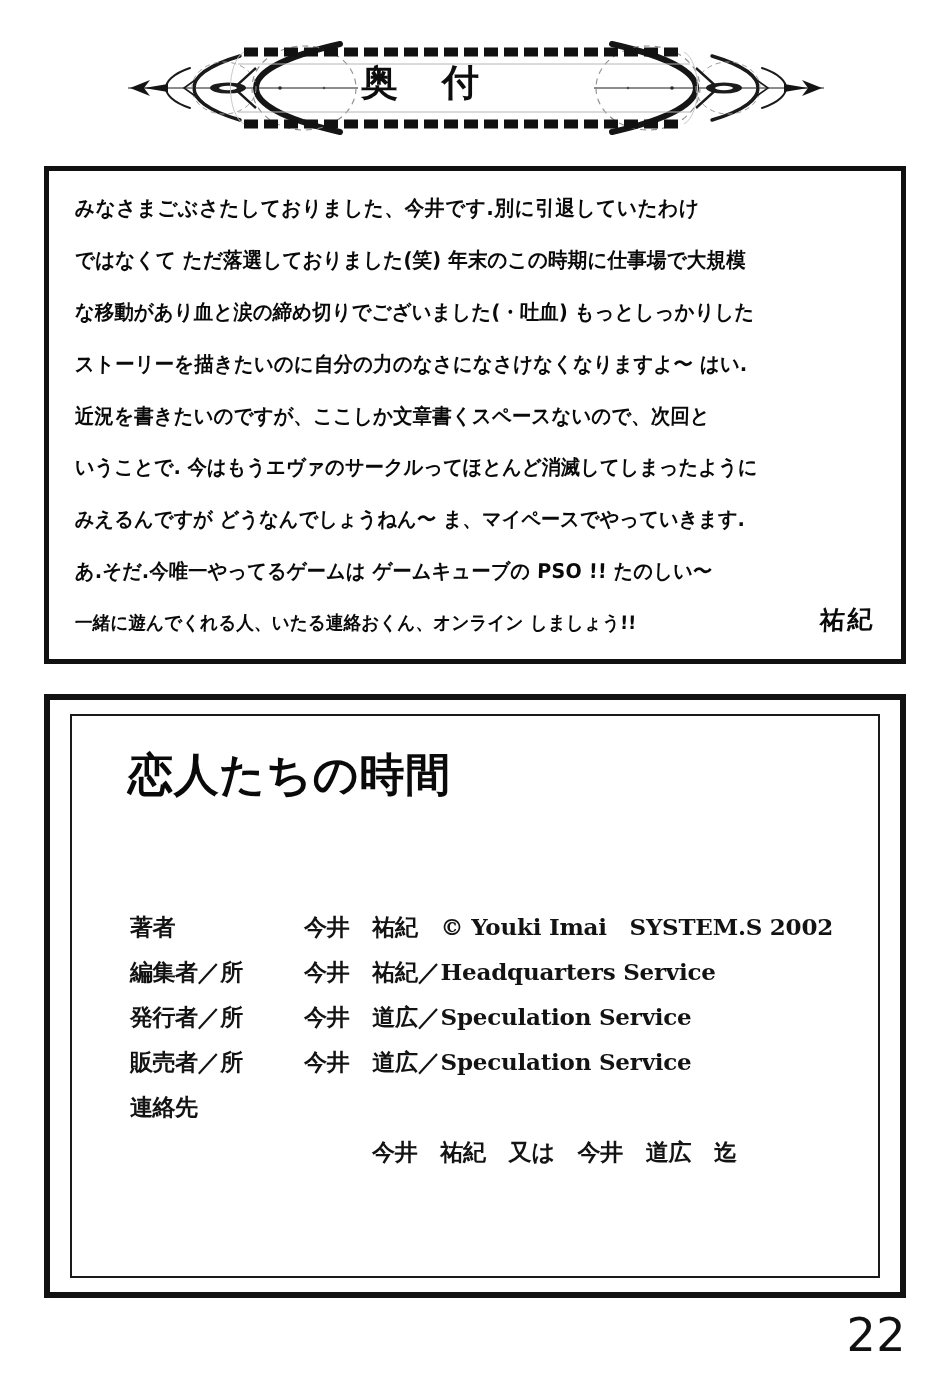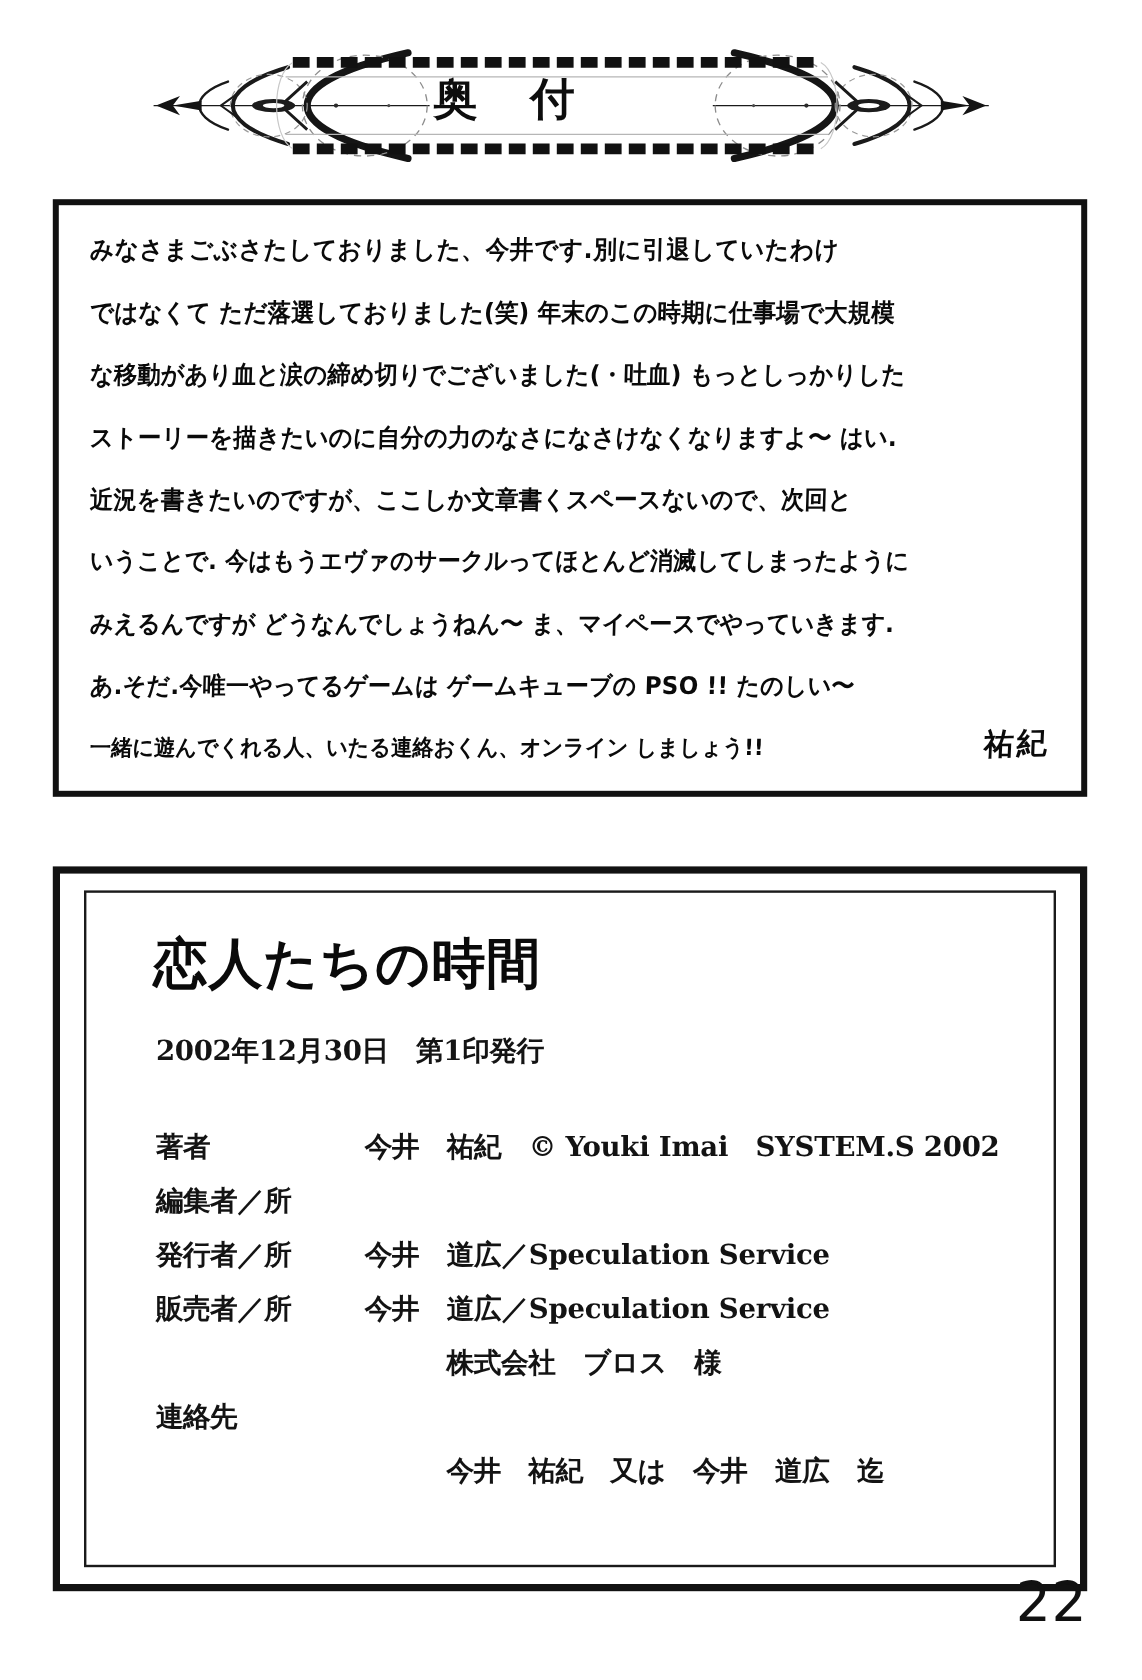--- a/index.html
+++ b/index.html
@@ -92,21 +92,21 @@
     font-weight: 700;
     letter-spacing: 0.10em;
     color: #0a0a0a;
     transform: skewX(-4deg) rotate(-1.5deg);
   }
 
   
   #colophon-outer {
     position: absolute;
     left: 44px;
-    top: 722px;
+    top: 694px;
     width: 862px;
     height: 604px;
     box-sizing: border-box;
     border: 6px solid #121212;
     background: #ffffff;
   }
   #colophon-inner {
     position: absolute;
     left: 20px;
     top: 14px;
@@ -270,48 +270,44 @@
     <div class="hw-line l8">一緒に遊んでくれる人、いたる連絡おくん、オンライン しましょう!!</div>
     <div class="hw-signature">祐紀</div>
   </div>
 </div>
 
 <div id="colophon-outer">
   <div id="colophon-inner">
     <div id="colophon-content">
 
       <div id="book-title">恋人たちの時間</div>
-      <div id="pub-date">2002年12月30日　第1印発行</div>
 
       <div id="credits">
 
         <div class="credit-row">
           <span class="credit-label">著者</span>
           <span class="credit-value jp">今井　祐紀　© Youki  Imai　SYSTEM.S  2002</span>
         </div>
 
         <div class="credit-row">
           <span class="credit-label">編集者／所</span>
+          <span class="credit-value jp">今井　祐紀／Headquarters  Service</span>
         </div>
 
         <div class="credit-row">
           <span class="credit-label">発行者／所</span>
           <span class="credit-value jp">今井　道広／Speculation  Service</span>
         </div>
 
         <div class="credit-row">
           <span class="credit-label">販売者／所</span>
           <span class="credit-value jp">今井　道広／Speculation  Service</span>
         </div>
 
 
-        <div class="credit-row">
-          <span class="credit-label"></span>
-          <span class="credit-value jp indent2">株式会社　ブロス　様</span>
-        </div>
 
         <div class="credit-row">
           <span class="credit-label">連絡先</span>
         </div>
 
         <div class="credit-row">
           <span class="credit-label"></span>
           <span class="credit-value jp indent2">今井　祐紀　又は　今井　道広　迄</span>
         </div>
 

